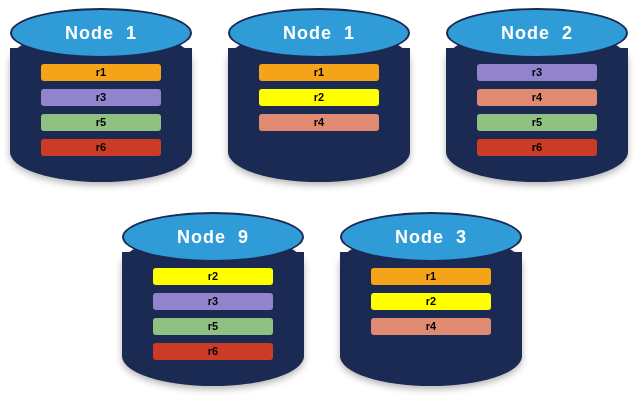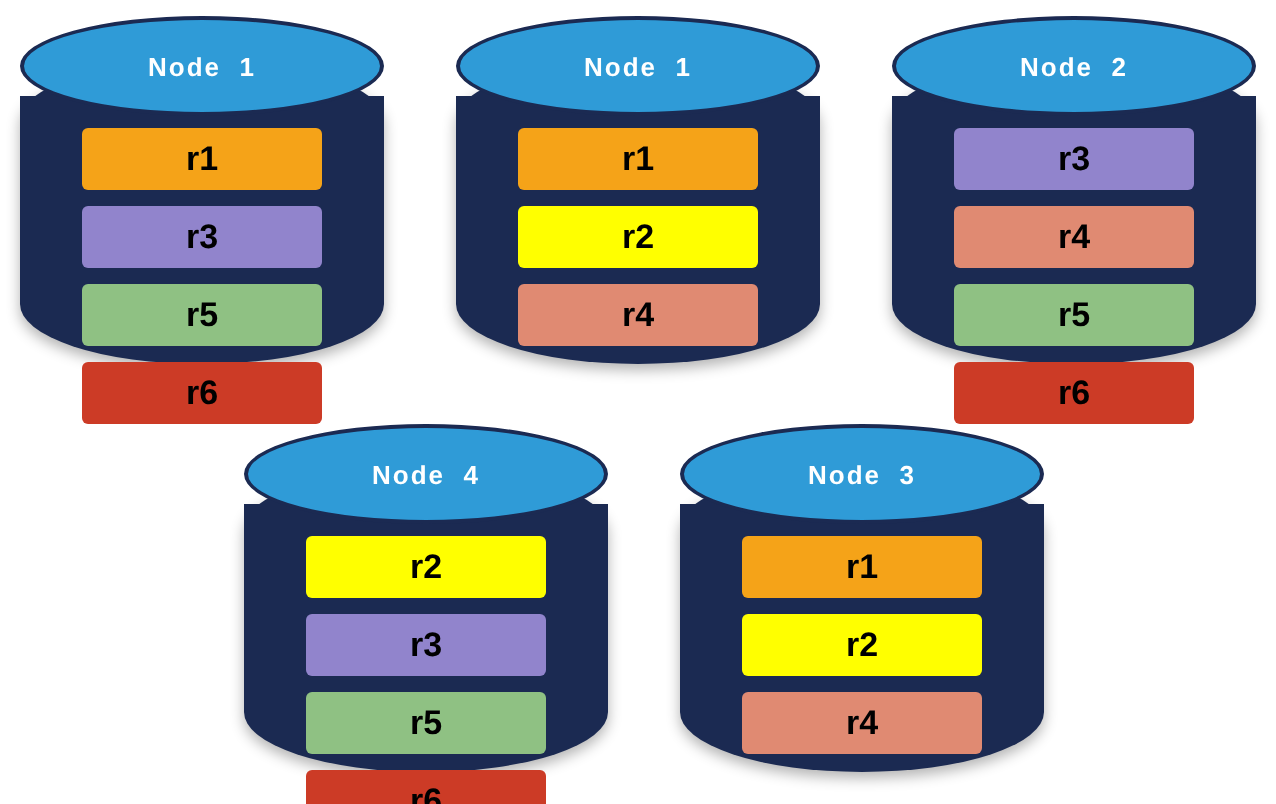--- a/index.html
+++ b/index.html
@@ -63,44 +63,44 @@
   .node-label {
     position: absolute;
     left: 0;
     top: 0;
     width: 182px;
     height: 50px;
     display: flex;
     align-items: center;
     justify-content: center;
     color: #ffffff;
-    font-size: 13px;
+    font-size: 18px;
     font-weight: bold;
     letter-spacing: 1px;
     white-space: pre;
     z-index: 4;
   }
 
   .replica-stack {
     position: absolute;
     left: 31px;
     top: 56px;
     width: 120px;
     z-index: 3;
   }
 
   .replica {
-    height: 31px;
+    height: 17px;
     margin-bottom: 8px;
     border-radius: 3px;
     display: flex;
     align-items: center;
     justify-content: center;
     color: #000000;
-    font-size: 17px;
+    font-size: 11px;
     font-weight: bold;
     line-height: 1;
   }
   .replica:last-child { margin-bottom: 0; }
 </style>
 </head>
 <body>
 
 <div id="diagram">
     <div class="node" style="left: 10px; top: 8px;">
@@ -135,21 +135,21 @@
         <div class="replica" style="background: rgb(145, 132, 204);">r3</div>
         <div class="replica" style="background: rgb(224, 138, 114);">r4</div>
         <div class="replica" style="background: rgb(143, 193, 131);">r5</div>
         <div class="replica" style="background: rgb(204, 59, 38);">r6</div>
       </div>
     </div>
     <div class="node" style="left: 122px; top: 212px;">
       <div class="cyl-body"></div>
       <div class="cyl-mid"></div>
       <div class="cyl-top"></div>
-      <div class="node-label">Node  4</div>
+      <div class="node-label">Node  9</div>
       <div class="replica-stack">
         <div class="replica" style="background: rgb(255, 255, 0);">r2</div>
         <div class="replica" style="background: rgb(145, 132, 204);">r3</div>
         <div class="replica" style="background: rgb(143, 193, 131);">r5</div>
         <div class="replica" style="background: rgb(204, 59, 38);">r6</div>
       </div>
     </div>
     <div class="node" style="left: 340px; top: 212px;">
       <div class="cyl-body"></div>
       <div class="cyl-mid"></div>

